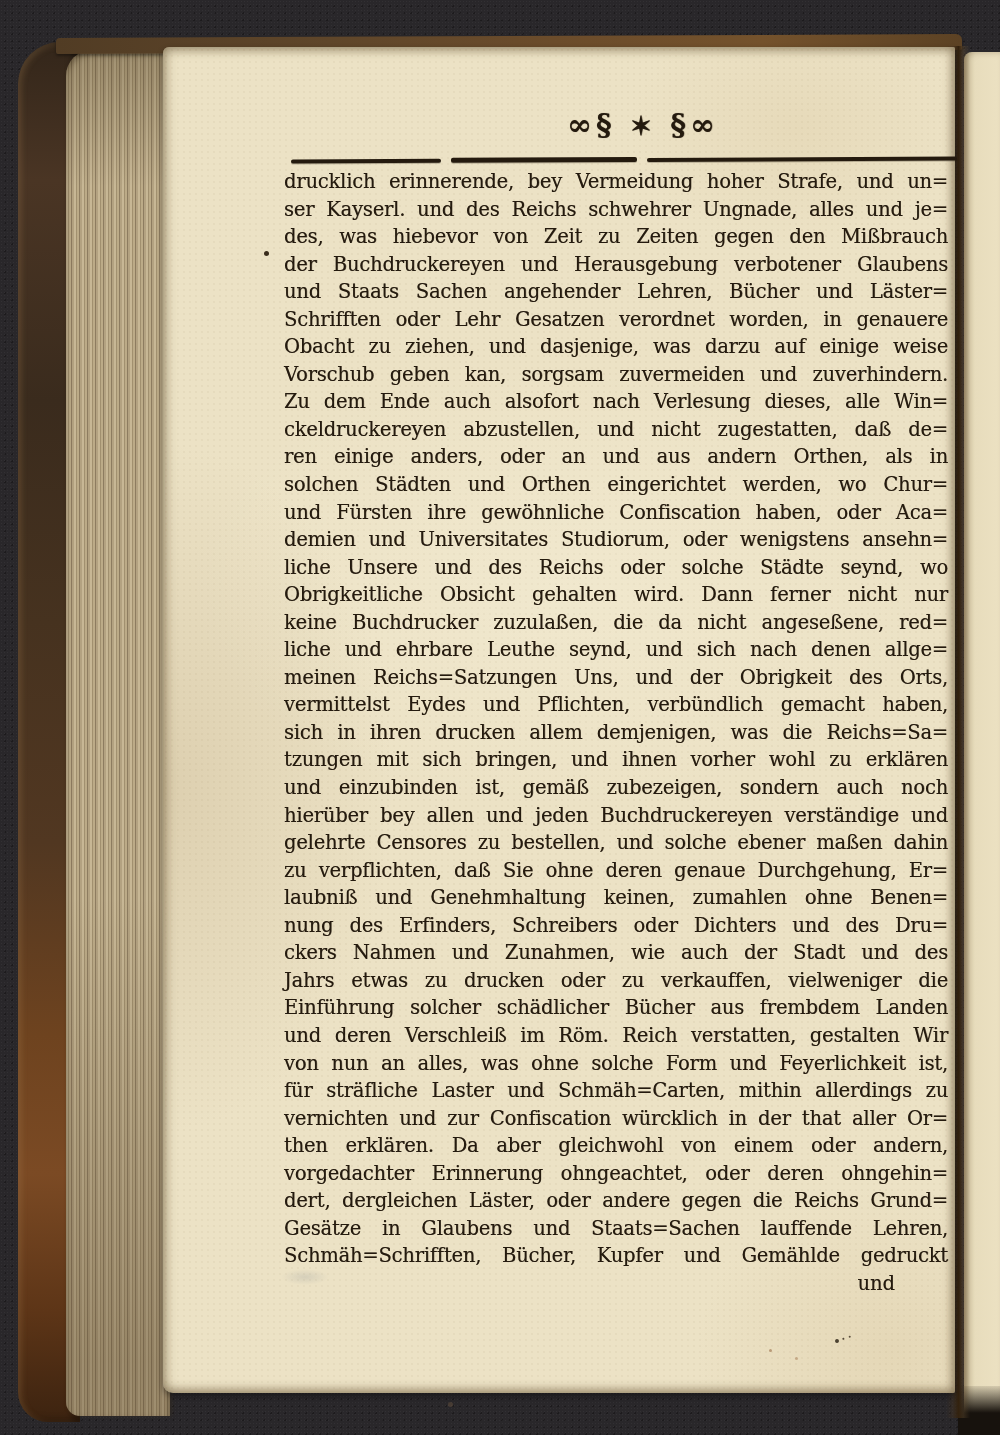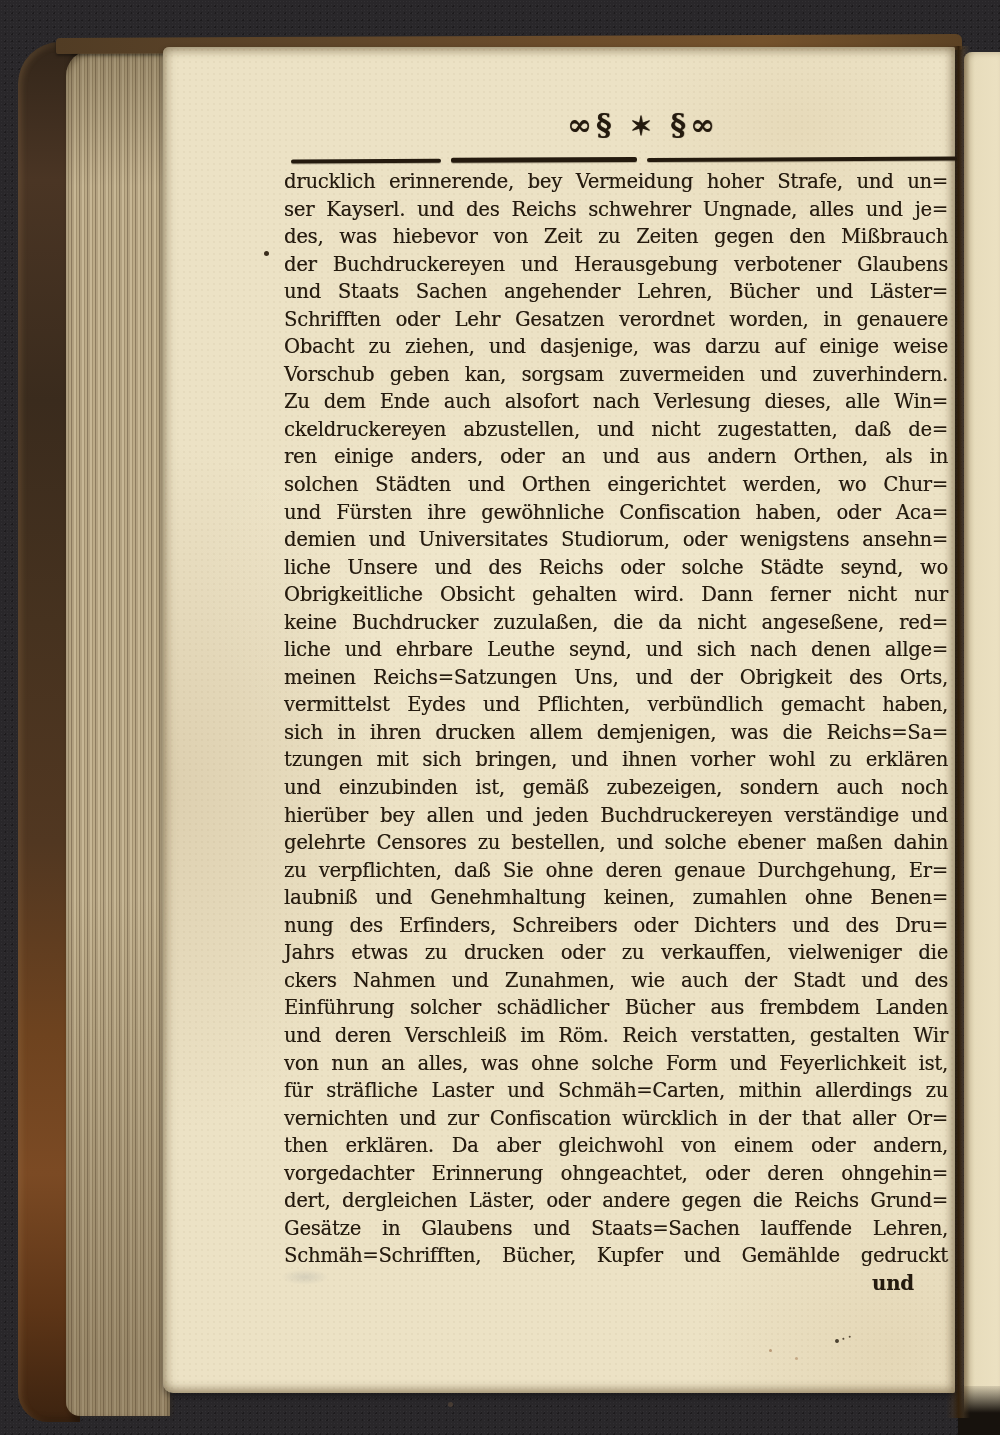--- a/index.html
+++ b/index.html
@@ -128,23 +128,23 @@
     font-size: 19.5px;
     font-weight: normal;
     letter-spacing: -0.2px;
     text-align: justify;
     text-align-last: justify;
     white-space: normal;
     text-shadow: 0.35px 0.35px 0.6px rgba(36,26,14,.55);
   }
   .catchword-row {
     height: 28px; line-height: 28px;
-    font-size: 19.5px; font-weight: bold;
+    font-size: 19.5px; font-weight: normal;
     text-align: right;
-    padding-right: 34px;
+    padding-right: 53px;
     text-shadow: 0.35px 0.35px 0.6px rgba(36,26,14,.55);
   }
 
   
   .margin-dot {
     left: 101px; top: 204px; width: 5px; height: 5px;
     border-radius: 50%;
     background: #3a2d1c;
   }
   .ink-smudge {
@@ -214,22 +214,22 @@
       <div class="line">meinen Reichs=Satzungen Uns, und der Obrigkeit des Orts,</div>
       <div class="line">vermittelst Eydes und Pflichten, verbündlich gemacht haben,</div>
       <div class="line">sich in ihren drucken allem demjenigen, was die Reichs=Sa=</div>
       <div class="line">tzungen mit sich bringen, und ihnen vorher wohl zu erklären</div>
       <div class="line">und einzubinden ist, gemäß zubezeigen, sondern auch noch</div>
       <div class="line">hierüber bey allen und jeden Buchdruckereyen verständige und</div>
       <div class="line">gelehrte Censores zu bestellen, und solche ebener maßen dahin</div>
       <div class="line">zu verpflichten, daß Sie ohne deren genaue Durchgehung, Er=</div>
       <div class="line">laubniß und Genehmhaltung keinen, zumahlen ohne Benen=</div>
       <div class="line">nung des Erfinders, Schreibers oder Dichters und des Dru=</div>
+      <div class="line">ckers Nahmen und Zunahmen, wie auch der Stadt und des</div>
       <div class="line">Jahrs etwas zu drucken oder zu verkauffen, vielweniger die</div>
-      <div class="line">ckers Nahmen und Zunahmen, wie auch der Stadt und des</div>
       <div class="line">Einführung solcher schädlicher Bücher aus frembdem Landen</div>
       <div class="line">und deren Verschleiß im Röm. Reich verstatten, gestalten Wir</div>
       <div class="line">von nun an alles, was ohne solche Form und Feyerlichkeit ist,</div>
       <div class="line">für sträfliche Laster und Schmäh=Carten, mithin allerdings zu</div>
       <div class="line">vernichten und zur Confiscation würcklich in der that aller Or=</div>
       <div class="line">then erklären.  Da aber gleichwohl von einem oder andern,</div>
       <div class="line">vorgedachter Erinnerung ohngeachtet, oder deren ohngehin=</div>
       <div class="line">dert, dergleichen Läster, oder andere gegen die Reichs Grund=</div>
       <div class="line">Gesätze in Glaubens und Staats=Sachen lauffende Lehren,</div>
       <div class="line">Schmäh=Schrifften, Bücher, Kupfer und Gemählde gedruckt</div>

